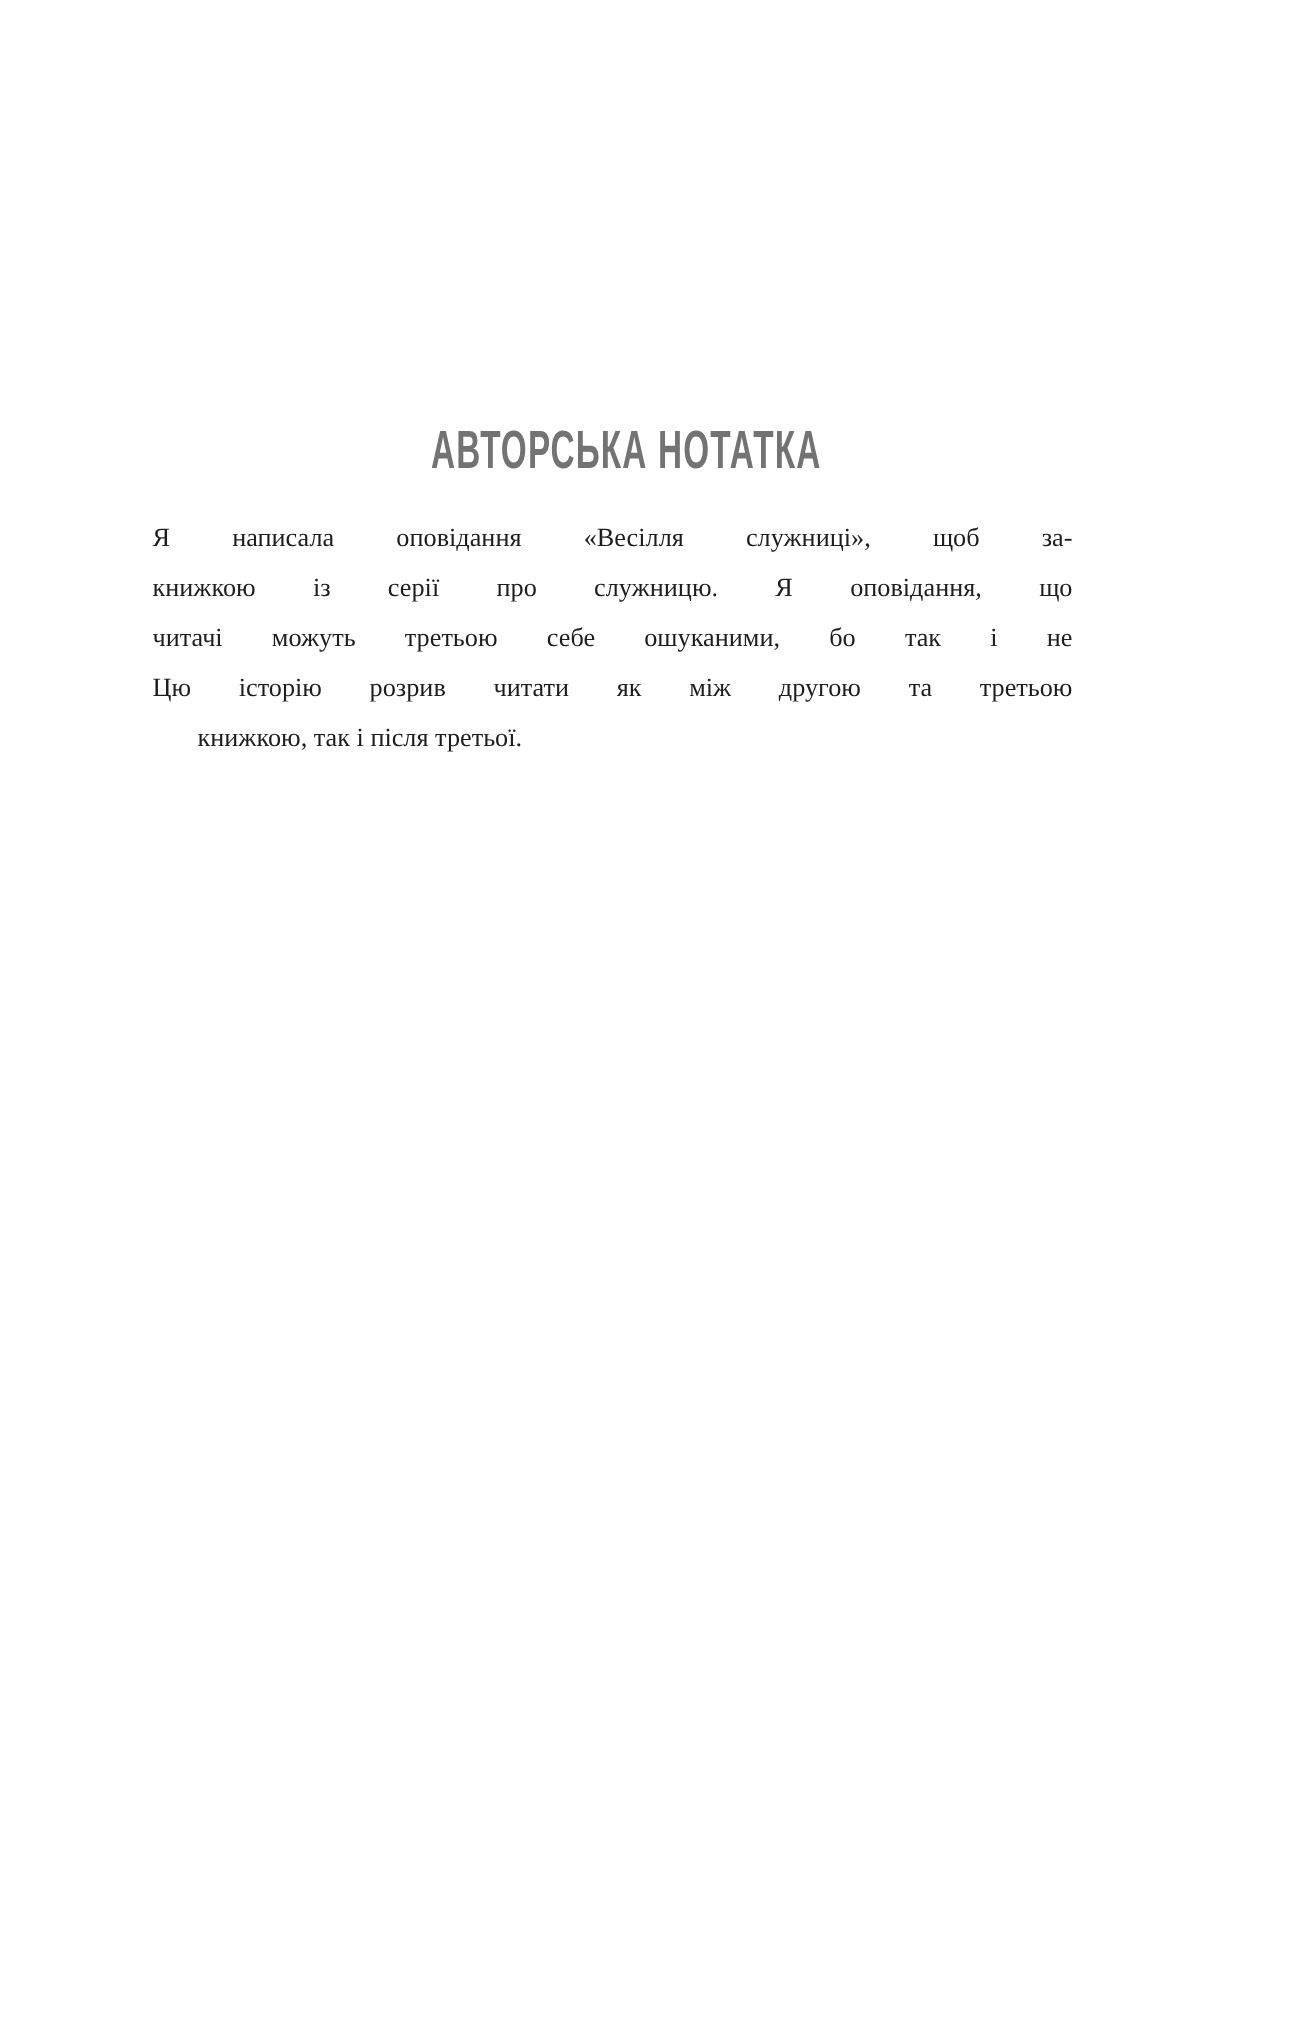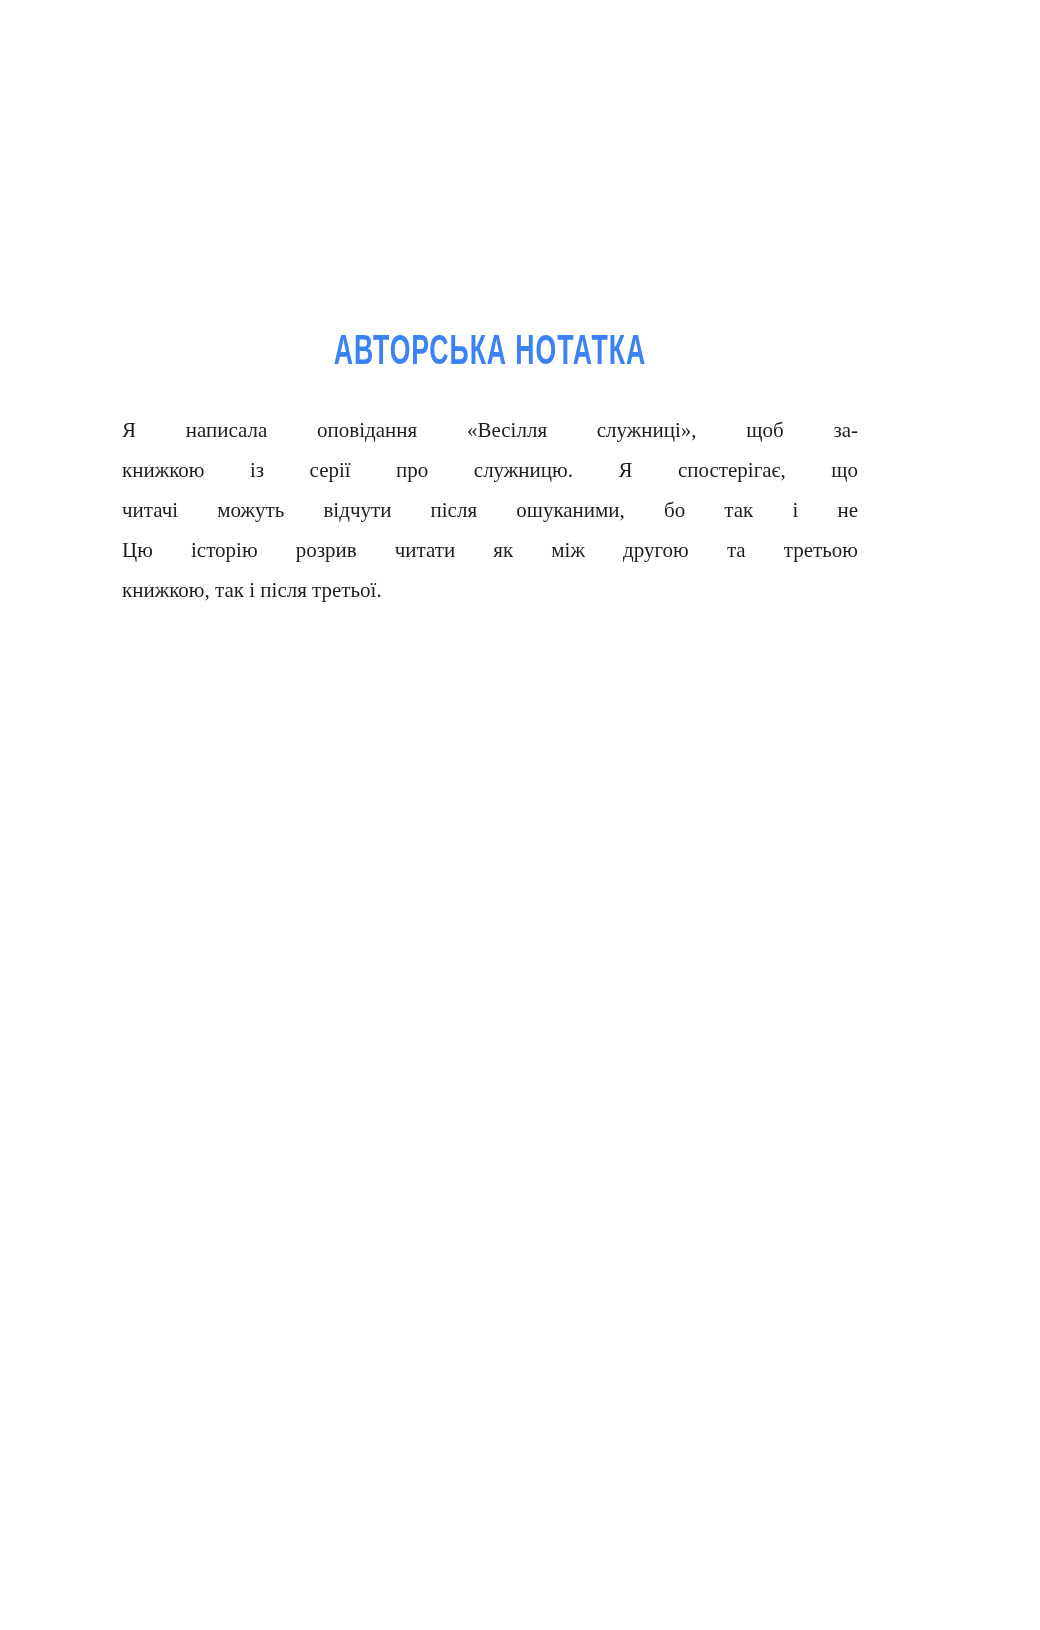--- a/index.html
+++ b/index.html
@@ -14,27 +14,27 @@
     background: #ffffff;
     overflow: hidden;
     font-family: "Liberation Serif", serif;
     color: #1d1d1b;
   }
   .heading {
     position: absolute;
     top: 326px;
     left: 122px;
     width: 736px;
-    margin: 0;
+    margin: 11px;
     text-align: center;
     font-family: "Liberation Sans", sans-serif;
     font-weight: 700;
     font-size: 43px;
     line-height: 46px;
-    color: #3b82f6;
+    color: #737373;
     white-space: nowrap;
   }
   .heading-inner {
     display: inline-block;
     transform: scaleX(0.62);
     transform-origin: 50% 50%;
     letter-spacing: 1.5px;
   }
   .paragraph {
     position: absolute;
@@ -45,31 +45,32 @@
     line-height: 40px;
   }
   .text-line {
     height: 40px;
     text-align: justify;
     text-align-last: justify;
     -moz-text-align-last: justify;
   }
   .text-line.last {
     text-align-last: left;
+    margin-left: 36px;
     -moz-text-align-last: left;
   }
 </style>
 </head>
 <body>
 
 <div class="page">
 
   <h1 class="heading"><span class="heading-inner">АВТОРСЬКА НОТАТКА</span></h1>
 
   <div class="paragraph">
     <div class="text-line">Я написала оповідання «Весілля служниці», щоб за-</div>
-    <div class="text-line">книжкою із серії про служницю. Я спостерігає, що</div>
-    <div class="text-line">читачі можуть відчути після ошуканими, бо так і не</div>
+    <div class="text-line">книжкою із серії про служницю. Я оповідання, що</div>
+    <div class="text-line">читачі можуть третьою себе ошуканими, бо так і не</div>
     <div class="text-line">Цю історію розрив читати як між другою та третьою</div>
     <div class="text-line last">книжкою, так і після третьої.</div>
   </div>
 
 </div>
 
 </body></html>

